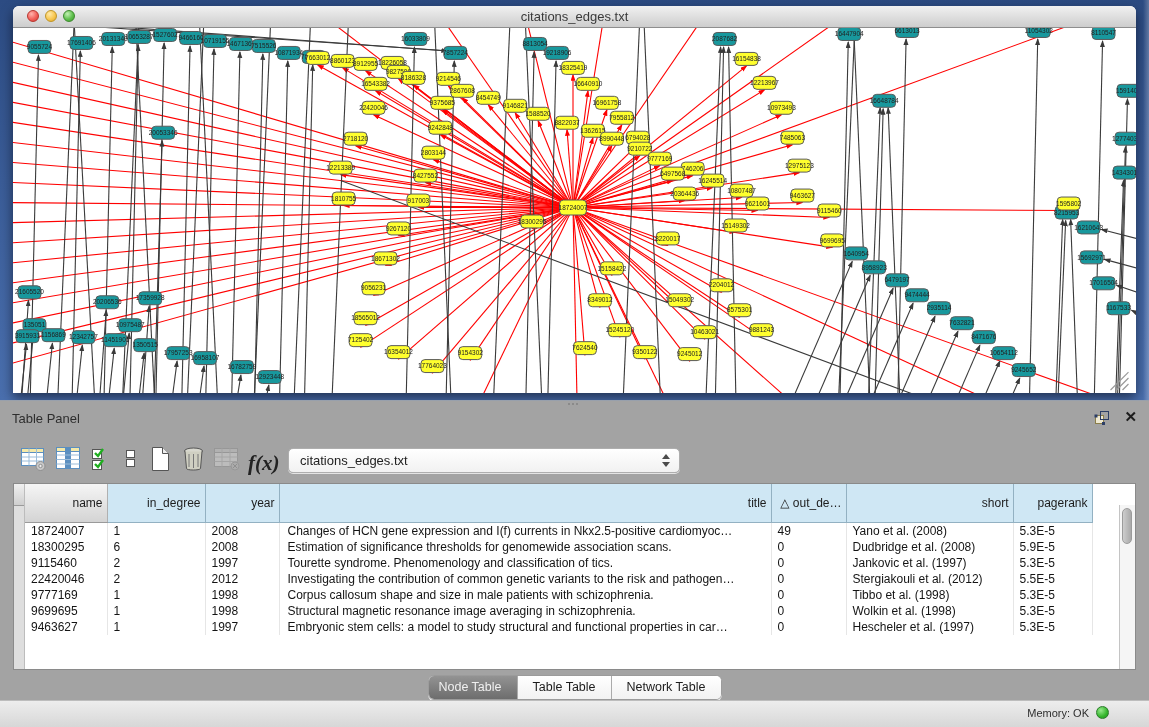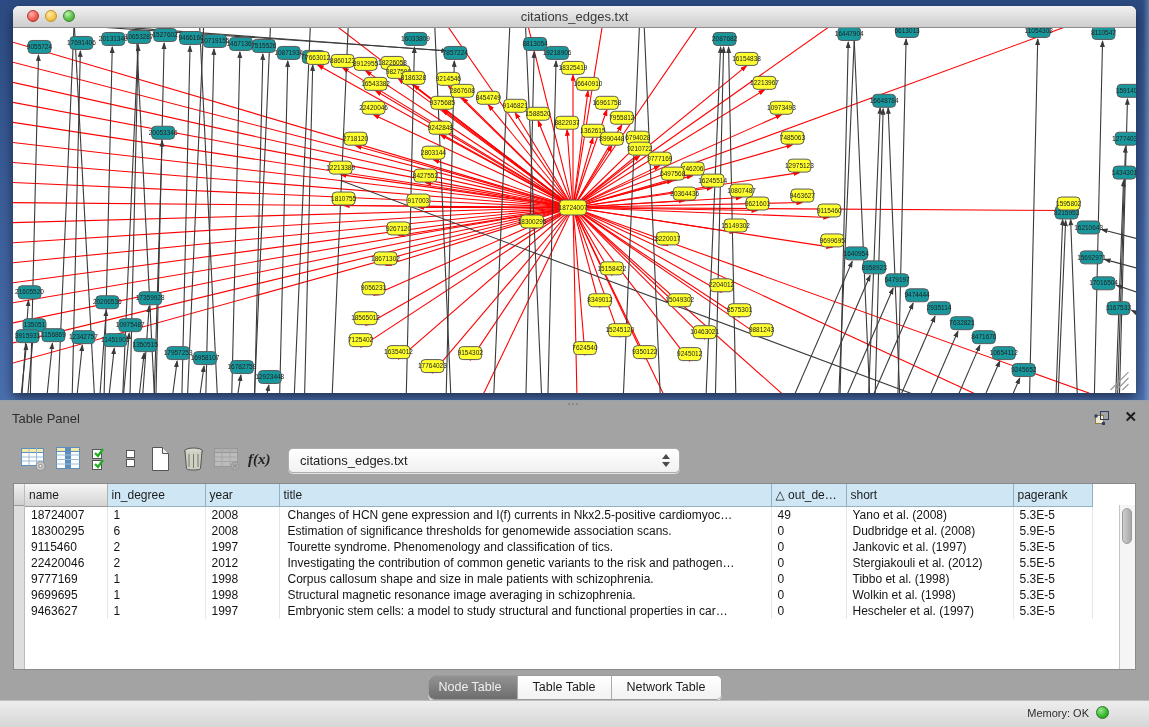--- a/index.html
+++ b/index.html
@@ -37,21 +37,21 @@
   .combo .arrows i{position:absolute;left:1px;width:0;height:0;border-left:4px solid transparent;border-right:4px solid transparent;}
   .combo .arrows .up{top:1px;border-bottom:5px solid #4a4a4a;}
   .combo .arrows .dn{bottom:1px;border-top:5px solid #4a4a4a;}
   
   .tablewrap{position:absolute;left:13px;top:82px;width:1123px;height:187px;box-sizing:border-box;
     background:#fff;border:1px solid #8a8a8a;overflow:hidden;}
   .rowhdr{position:absolute;left:0;top:0;bottom:0;width:10px;background:#dedede;border-right:1px solid #bcbcbc;}
   .rowhdr .cap{height:21px;background:linear-gradient(#f0f0f0,#cfcfcf);border-bottom:1px solid #9a9a9a;}
   table.grid{position:absolute;left:11px;top:0;border-collapse:collapse;table-layout:fixed;}
   .grid th{height:21px;box-sizing:border-box;font-size:12px;font-weight:normal;color:#1c1c1c;
-    text-align:left;padding:4px 4px;white-space:nowrap;overflow:hidden;}
+    text-align:right;padding:12px 4px;white-space:nowrap;overflow:hidden;}
   .grid th.blue{background:#cfe7f4;border-right:1px solid #93b1c2;border-bottom:1px solid #93b1c2;margin-left:20px;}
   .grid th.gray{background:linear-gradient(#f5f5f5,#d4d4d4);border-right:1px solid #b0b0b0;border-bottom:1px solid #9a9a9a;}
   .grid td{height:16px;box-sizing:border-box;font-size:12px;color:#141414;padding:0 4px 0 6px;
     white-space:nowrap;overflow:hidden;border-right:1px solid #e6e6e6;background:#fff;}
   .grid td.titlecell{padding-left:8px;}
   .vscroll{position:absolute;right:0;top:21px;bottom:0;width:15px;background:#f5f5f5;border-left:1px solid #c4c4c4;}
   .vthumb{position:absolute;left:2px;top:3px;width:10px;height:36px;border-radius:5px;
     background:linear-gradient(90deg,#cdcdcd,#a9a9a9);border:1px solid #9b9b9b;box-sizing:border-box;}
   
   .tabs{position:absolute;left:50%;top:274px;transform:translateX(-50%);display:flex;height:23px;
@@ -576,21 +576,21 @@
     </div>
     <div class="tool" style="left:213px">
       <svg width="28" height="26" viewBox="0 0 28 26" opacity="0.45">
         <rect x="1.5" y="2.5" width="23" height="18" fill="#dcdcdc" stroke="#8a8a8a"></rect>
         <rect x="1.5" y="2.5" width="23" height="4" fill="#c4c4c4" stroke="#8a8a8a"></rect>
         <path d="M9 2.5v18 M17 2.5v18 M1.5 11h23 M1.5 15.5h23" stroke="#a8a8a8" fill="none"></path>
         <circle cx="22" cy="20" r="4" fill="#b5b5b5" stroke="#8a8a8a"></circle>
         <path d="M20 18l4 4 M24 18l-4 4" stroke="#777"></path>
       </svg>
     </div>
-    <div class="tool" style="left:248px;top:12px;font-family:'Liberation Serif',serif;font-style:italic;font-weight:bold;font-size:15px;color:#222">f(x)</div>
+    <div class="tool" style="left:248px;top:12px;font-family:'Liberation Serif',serif;font-style:italic;font-weight:bold;font-size:21px;color:#222">f(x)</div>
     <div class="combo">
       <span class="val">citations_edges.txt</span>
       <span class="arrows">
           <i class="up"></i>
           <i class="dn"></i>
         </span>
     </div>
   </div>
 
   <div class="tablewrap">

